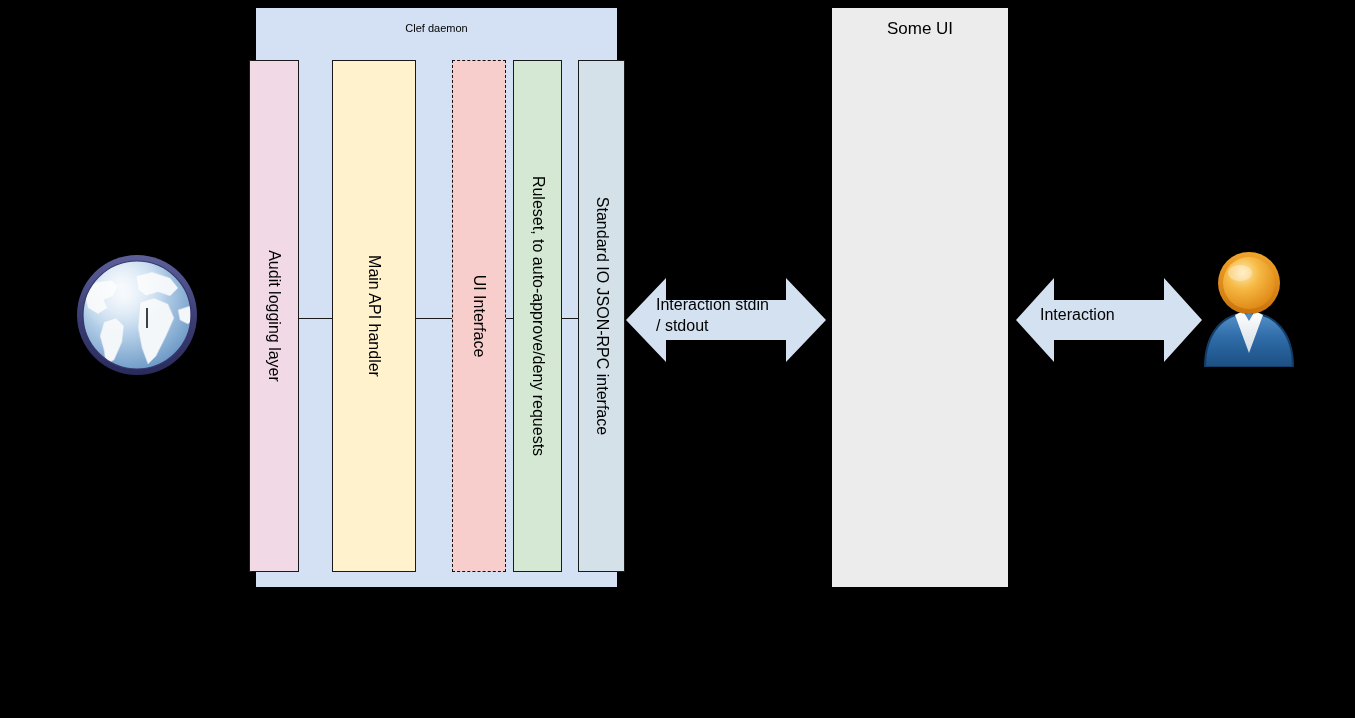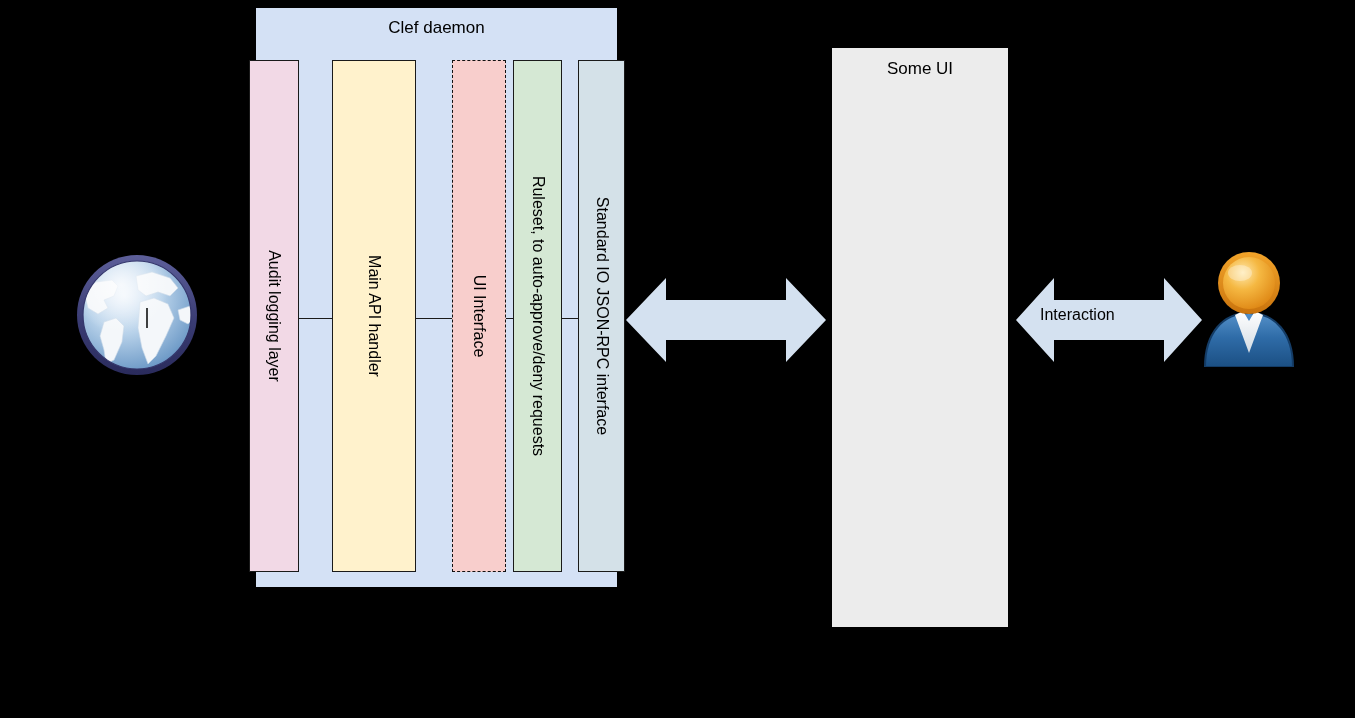--- a/index.html
+++ b/index.html
@@ -32,21 +32,21 @@
     height: 579px;
     background: #d4e1f5;
     box-sizing: border-box;
   }
   #daemon-title {
     position: absolute;
     left: 256px;
     top: 17px;
     width: 361px;
     text-align: center;
-    font-size: 17px;
+    font-size: 11px;
     line-height: 22px;
     color: #000000;
   }
 
   
   .col {
     position: absolute;
     top: 60px;
     height: 512px;
     box-sizing: border-box;
@@ -84,21 +84,20 @@
 
   
   #some-ui-panel {
     position: absolute;
     left: 832px;
     top: 8px;
     width: 176px;
     height: 579px;
     background: #ececec;
     box-sizing: border-box;
-    margin-top: 40px;
   }
   #some-ui-title {
     position: absolute;
     left: 0;
     top: 10px;
     width: 100%;
     text-align: center;
     font-size: 17px;
     line-height: 22px;
   }
@@ -197,20 +196,22 @@
 
   <div id="col-stdio" class="col">
     <span class="col-label">Standard IO JSON-RPC interface</span>
   </div>
 
   <div id="arrow-stdio-wrap" class="arrow-wrap">
     <svg class="arrow-svg" viewBox="0 0 200 84" width="200" height="84" xmlns="http://www.w3.org/2000/svg">
       <polygon points="0,42 40,0 40,22 160,22 160,0 200,42 160,84 160,62 40,62 40,84" fill="#d4e1f0" stroke="none"></polygon>
     </svg>
   </div>
+  <div id="arrow-stdio-label" class="arrow-label">Interaction stdin
+/ stdout</div>
 
   <div id="some-ui-panel">
     <div id="some-ui-title">Some UI</div>
   </div>
 
   <div id="arrow-user-wrap" class="arrow-wrap">
     <svg class="arrow-svg" viewBox="0 0 186 84" width="186" height="84" xmlns="http://www.w3.org/2000/svg">
       <polygon points="0,42 38,0 38,22 148,22 148,0 186,42 148,84 148,62 38,62 38,84" fill="#d4e1f0" stroke="none"></polygon>
     </svg>
   </div>

